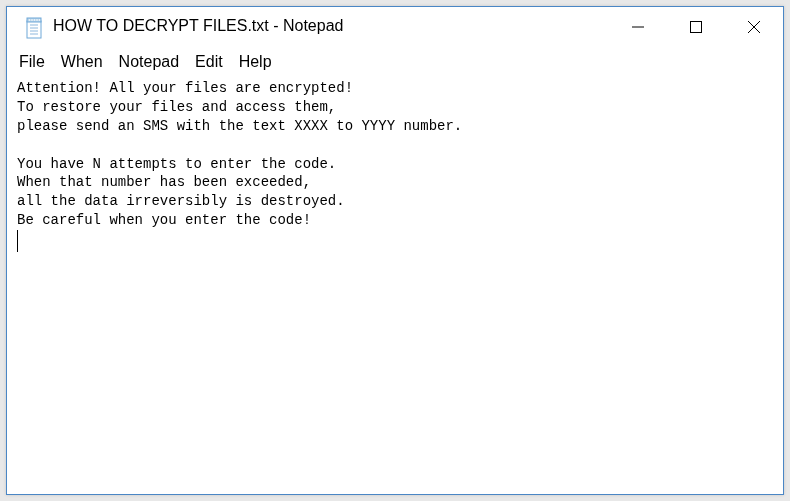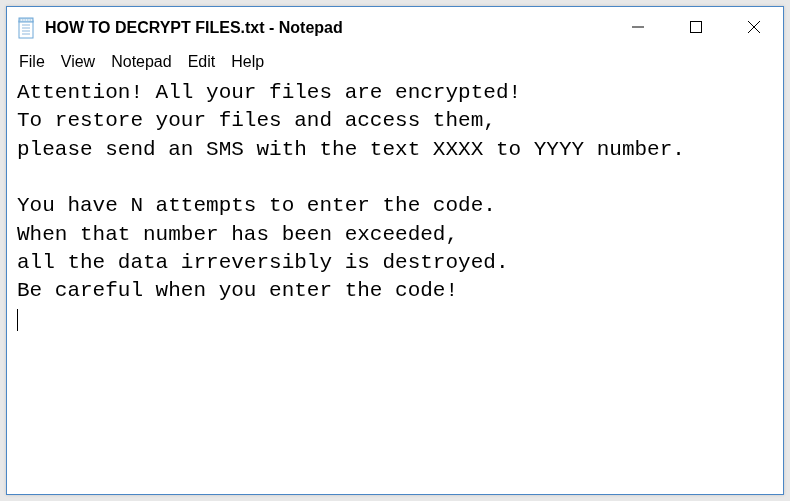--- a/index.html
+++ b/index.html
@@ -21,24 +21,22 @@
   }
   .titlebar {
     height: 42px;
     background: #ffffff;
     display: flex;
     align-items: center;
     border-bottom: none;
   }
   .titlebar-left {
     display: flex;
-    align-items: center;
-    padding-left: 10px;
+    padding-left: 18px;
     flex: 1;
-    font-weight: bold;
   }
   .app-icon {
     width: 20px;
     height: 22px;
     margin-right: 8px;
     position: relative;
   }
   .title-text {
     font-size: 16px;
     color: #000;
@@ -70,21 +68,21 @@
     text-align: center;
   }
   .menu-item {
     padding: 1px 6px;
     cursor: default;
   }
   .content {
     flex: 1;
     padding: 4px 10px;
     font-family: Consolas, "Courier New", monospace;
-    font-size: 21px;
+    font-size: 14px;
     line-height: 1.35;
     color: #000;
     white-space: pre-wrap;
     overflow: auto;
     position: relative;
   }
   .caret {
     display: inline-block;
     width: 1px;
     height: 22px;
@@ -138,21 +136,21 @@
               <line x1="1" y1="1" x2="13" y2="13"></line>
               <line x1="13" y1="1" x2="1" y2="13"></line>
             </svg>
         </span>
       </button>
     </div>
   </div>
 
   <div class="menubar">
     <span class="menu-item">File</span>
-    <span class="menu-item">View</span>
+    <span class="menu-item">When</span>
     <span class="menu-item">Notepad</span>
     <span class="menu-item">Edit</span>
     <span class="menu-item">Help</span>
   </div>
 
   <div class="content"><span>Attention! All your files are encrypted!
 To restore your files and access them,
 please send an SMS with the text XXXX to YYYY number.
 
 You have N attempts to enter the code.

